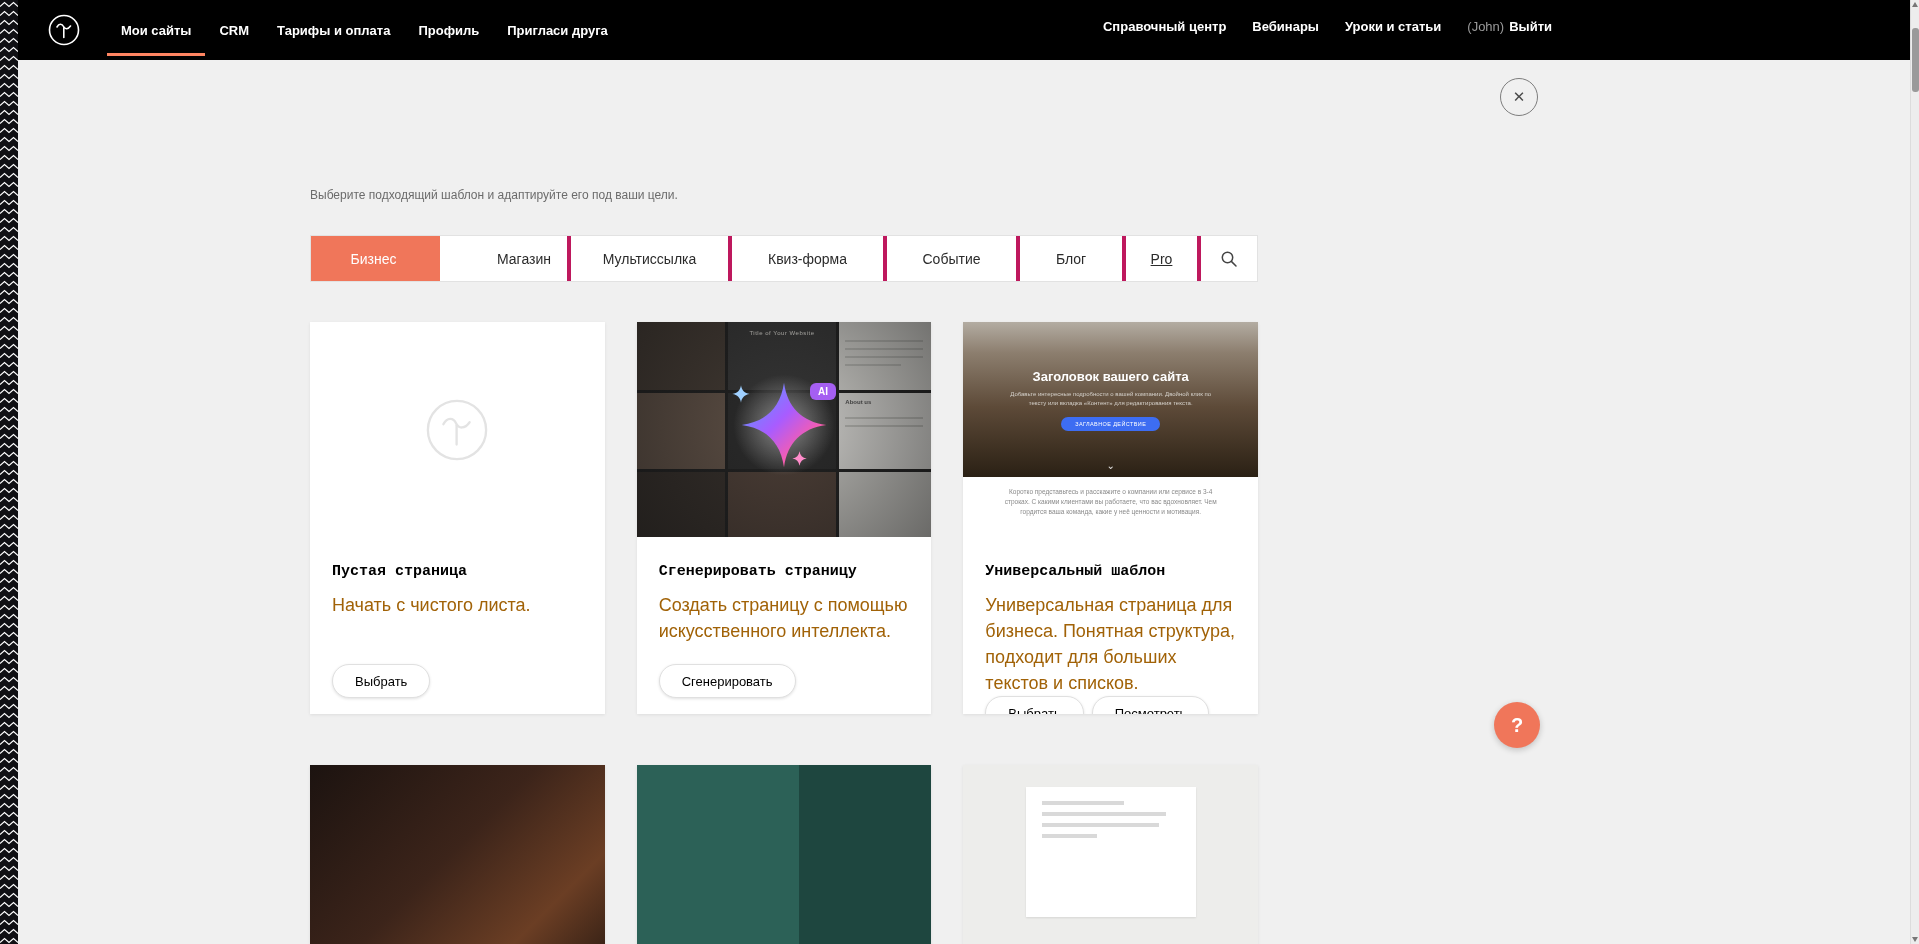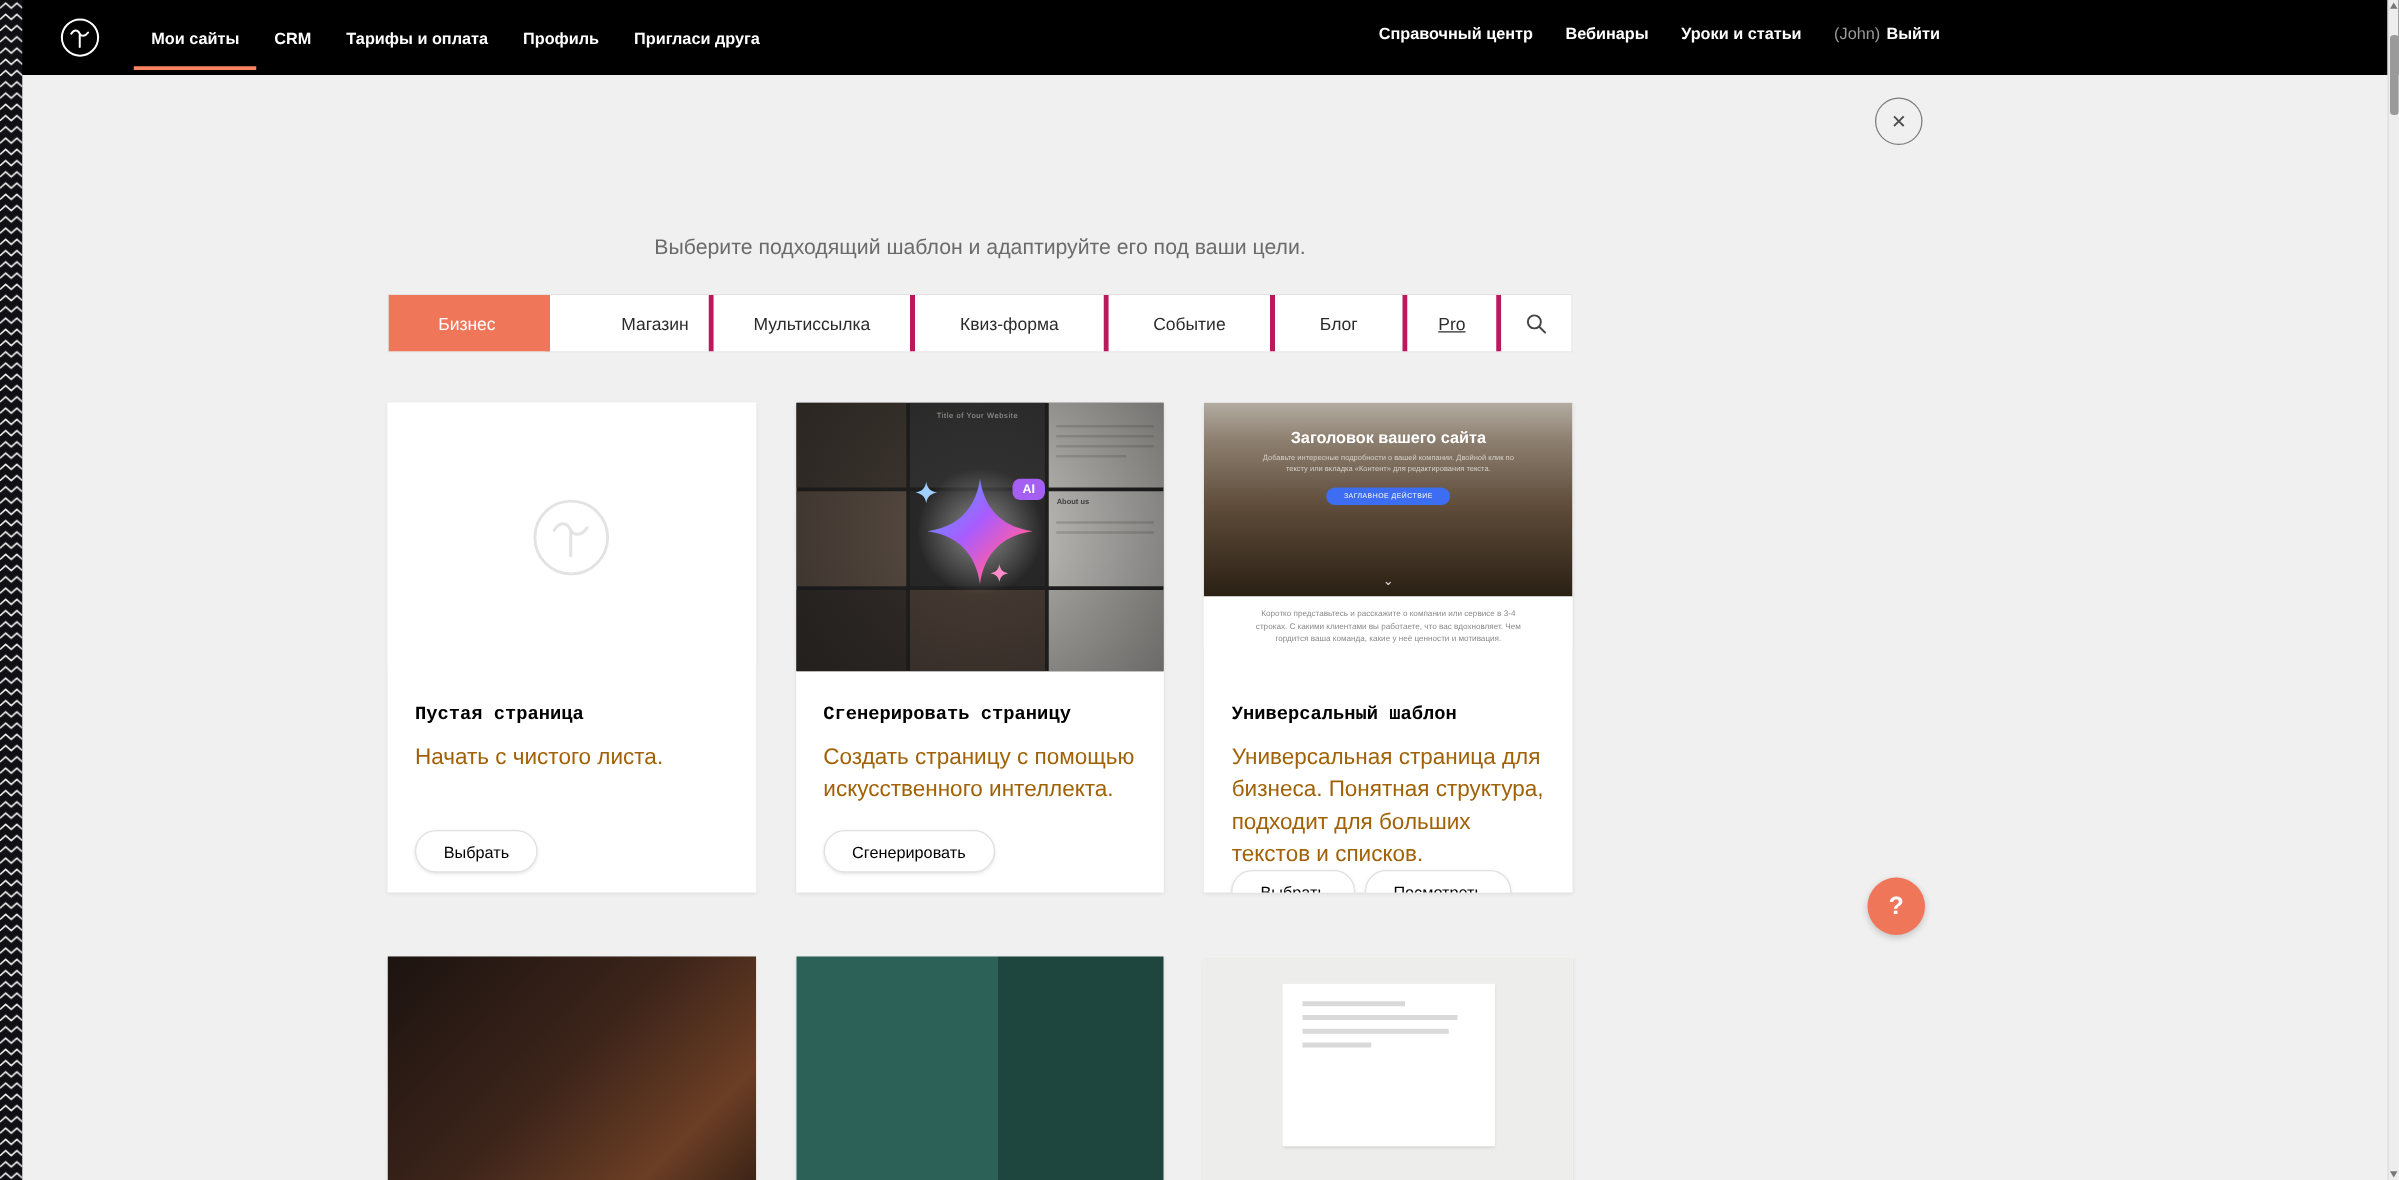--- a/index.html
+++ b/index.html
@@ -26,22 +26,22 @@
   .user-item { display:flex; align-items:center; gap:5px; padding:0 0 0 13px; height:52px; cursor:pointer; }
   .user-name { color:#9a9a9a; font-size:13px; font-weight:400; }
   .logout { color:#fff; font-size:13px; font-weight:700; }
 
   
   .close-btn { position:absolute; left:1500px; top:78px; width:38px; height:38px; border-radius:50%;
                border:1.5px solid #7d7d7d; display:flex; align-items:center; justify-content:center;
                color:#4a4a4a; font-size:15px; cursor:pointer; z-index:10; background:transparent; }
   .page-title { position:absolute; left:310px; top:108px; width:948px; text-align:center;
                 font-size:44px; font-weight:400; letter-spacing:1px; color:#222; }
-  .page-subtitle { position:absolute; left:310px; top:188px; width:948px; text-align:center;
-                   font-size:17px; color:#6b6b6b; }
+  .page-subtitle { position:absolute; left:310px; top:188px; width:948px; text-align:left;
+                   font-size:12px; color:#6b6b6b; }
 
   
   .tabs { position:absolute; left:310px; top:235px; width:948px; height:47px; display:flex;
           background:#fff; border:1px solid #e2e2e2; }
   .tab { display:flex; align-items:center; justify-content:center; font-size:14px; color:#2b2b2b;
          border-right:4px solid #be185d; cursor:pointer; background:#fff; }
   .tab:last-child { border-right:none; }
   .tab.active { background:#f0765a; color:#fff; border-right-color:#f0765a; }
   .t0{width:129px;} .t1{width:131px;padding-left:41px;} .t2{width:161px;} .t3{width:155px;}
   .t4{width:133px;} .t5{width:106px;} .t6{width:75px;text-decoration:underline;} .t-search{width:56px;}
@@ -78,21 +78,21 @@
              background:radial-gradient(circle, rgba(255,255,255,.45), rgba(255,255,255,0) 65%); }
   .spark-big { position:absolute; left:50%; top:48%; transform:translate(-50%,-50%); }
   .spark-s1 { position:absolute; left:calc(50% - 52px); top:calc(48% - 40px); }
   .spark-s2 { position:absolute; left:calc(50% + 8px); top:calc(48% + 26px); }
   .ai-badge { position:absolute; left:calc(50% + 26px); top:calc(48% - 42px);
               background:#a55ff2; color:#fff; font-size:10px; font-weight:700;
               padding:3px 8px; border-radius:6px; }
 
   
   .hero { height:155px; background:linear-gradient(180deg,#b3aca2 0%, #8c7e6e 20%, #5d4a38 55%, #2a2014 100%);
-          display:flex; flex-direction:column; align-items:center; padding-top:20px; position:relative; }
+          display:flex; flex-direction:column; align-items:center; padding-top:47px; position:relative; }
   .hero-title { color:#fff; font-size:13px; font-weight:700; margin-bottom:6px; }
   .hero-sub { color:#d4d0ca; font-size:6px; line-height:1.5; width:210px; text-align:center; margin-bottom:9px; }
   .hero-btn { background:#3d6df2; color:#fff; font-size:5.5px; text-transform:uppercase;
               letter-spacing:.4px; padding:4px 14px; border-radius:8px; }
   .hero-chevron { position:absolute; bottom:6px; left:50%; transform:translateX(-50%); color:#e6e6e6; font-size:10px; }
   .tpl-body { background:#fff; padding:10px 34px 0 34px; }
   .tpl-text { font-size:6.5px; color:#8a8a8a; line-height:1.55; text-align:center; }
 
   
   .prev-a { background:linear-gradient(135deg,#1c1310 0%, #3c241a 45%, #6b3e24 75%, #2a1a12 100%); }

